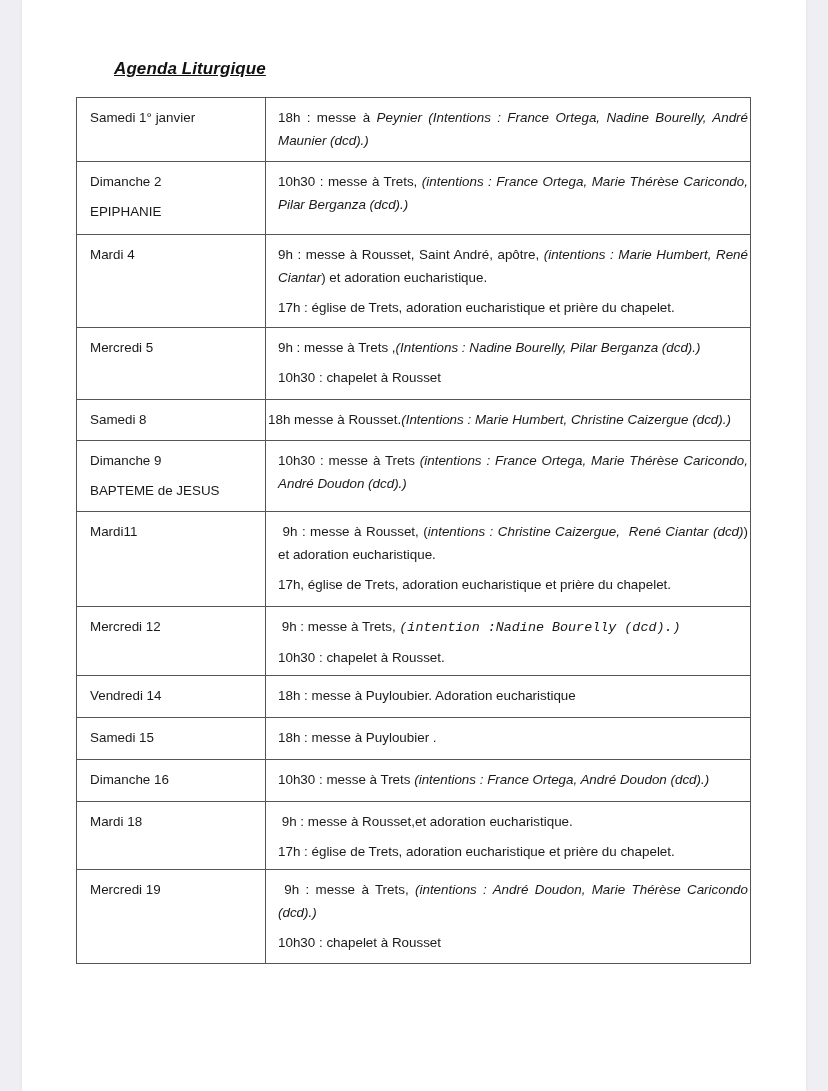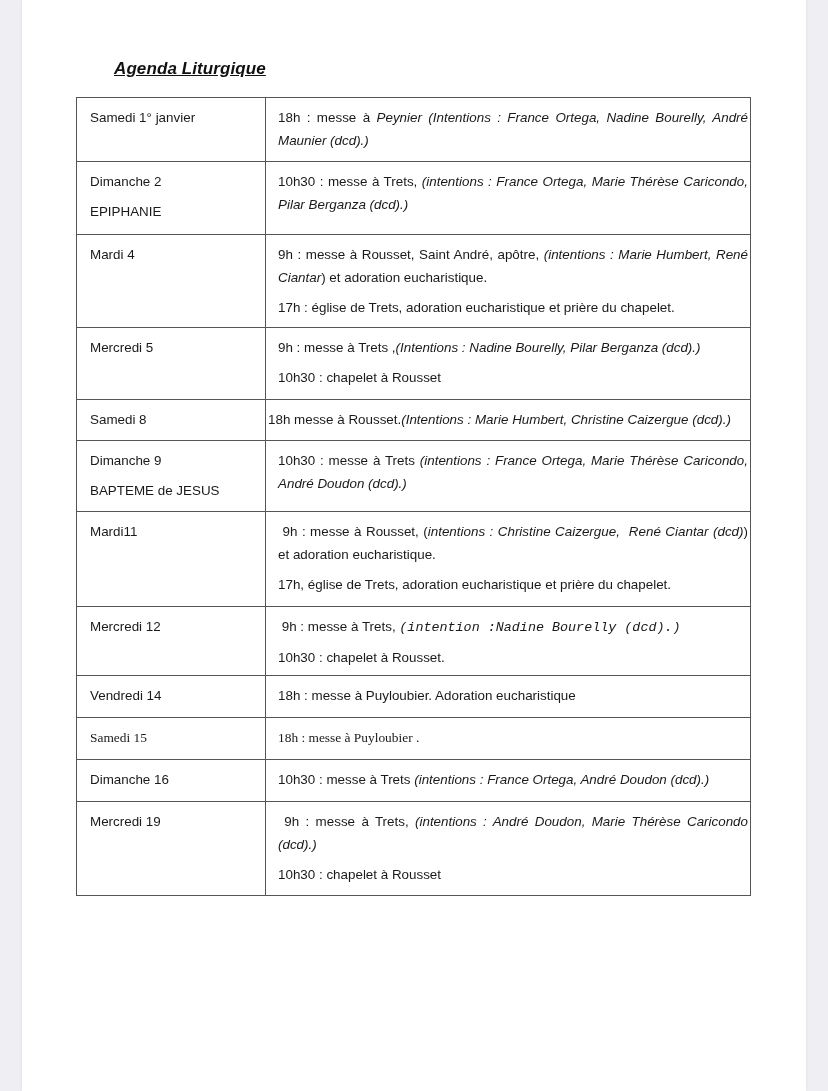--- a/index.html
+++ b/index.html
@@ -159,34 +159,43 @@
         </td>
       </tr>
       <tr style="height: 42px;">
         <td class="day">
           <span class="day-line">Vendredi 14</span>
         </td>
         <td class="events">
           <div class="event"><span style="white-space: pre-wrap;">18h : messe à Puyloubier. Adoration eucharistique</span></div>
         </td>
       </tr>
-      <tr style="height: 42px; font-family: Liberation Serif, serif;">
+      <tr style="height: 42px;">
         <td class="day">
           <span class="day-line">Samedi 15</span>
         </td>
         <td class="events">
           <div class="event"><span style="white-space: pre-wrap; margin-top: 12px;">18h : messe à Puyloubier .</span></div>
         </td>
       </tr>
       <tr style="height: 42px; padding-left: 24px;">
         <td class="day">
           <span class="day-line">Dimanche 16</span>
         </td>
         <td class="events">
           <div class="event"><span style="white-space: pre-wrap;">10h30 : messe à Trets </span><i style="white-space: pre-wrap;">(intentions : France Ortega, André Doudon (dcd).)</i></div>
+        </td>
+      </tr>
+      <tr style="height: 63px;">
+        <td class="day">
+          <span class="day-line">Mardi 18</span>
+        </td>
+        <td class="events">
+          <div class="event"><span style="white-space: pre-wrap;"> 9h : messe à Rousset,et adoration eucharistique.</span></div>
+          <div class="event"><span style="white-space: pre-wrap;">17h : église de Trets, adoration eucharistique et prière du chapelet.</span></div>
         </td>
       </tr>
       <tr style="height: 94px;">
         <td class="day">
           <span class="day-line">Mercredi 19</span>
         </td>
         <td class="events">
           <div class="event"><span style="white-space: pre-wrap;"> 9h : messe à Trets, </span><i style="white-space: pre-wrap;">(intentions : André Doudon, Marie Thérèse Caricondo (dcd).)</i></div>
           <div class="event"><span style="white-space: pre-wrap;">10h30 : chapelet à Rousset</span></div>
         </td>

